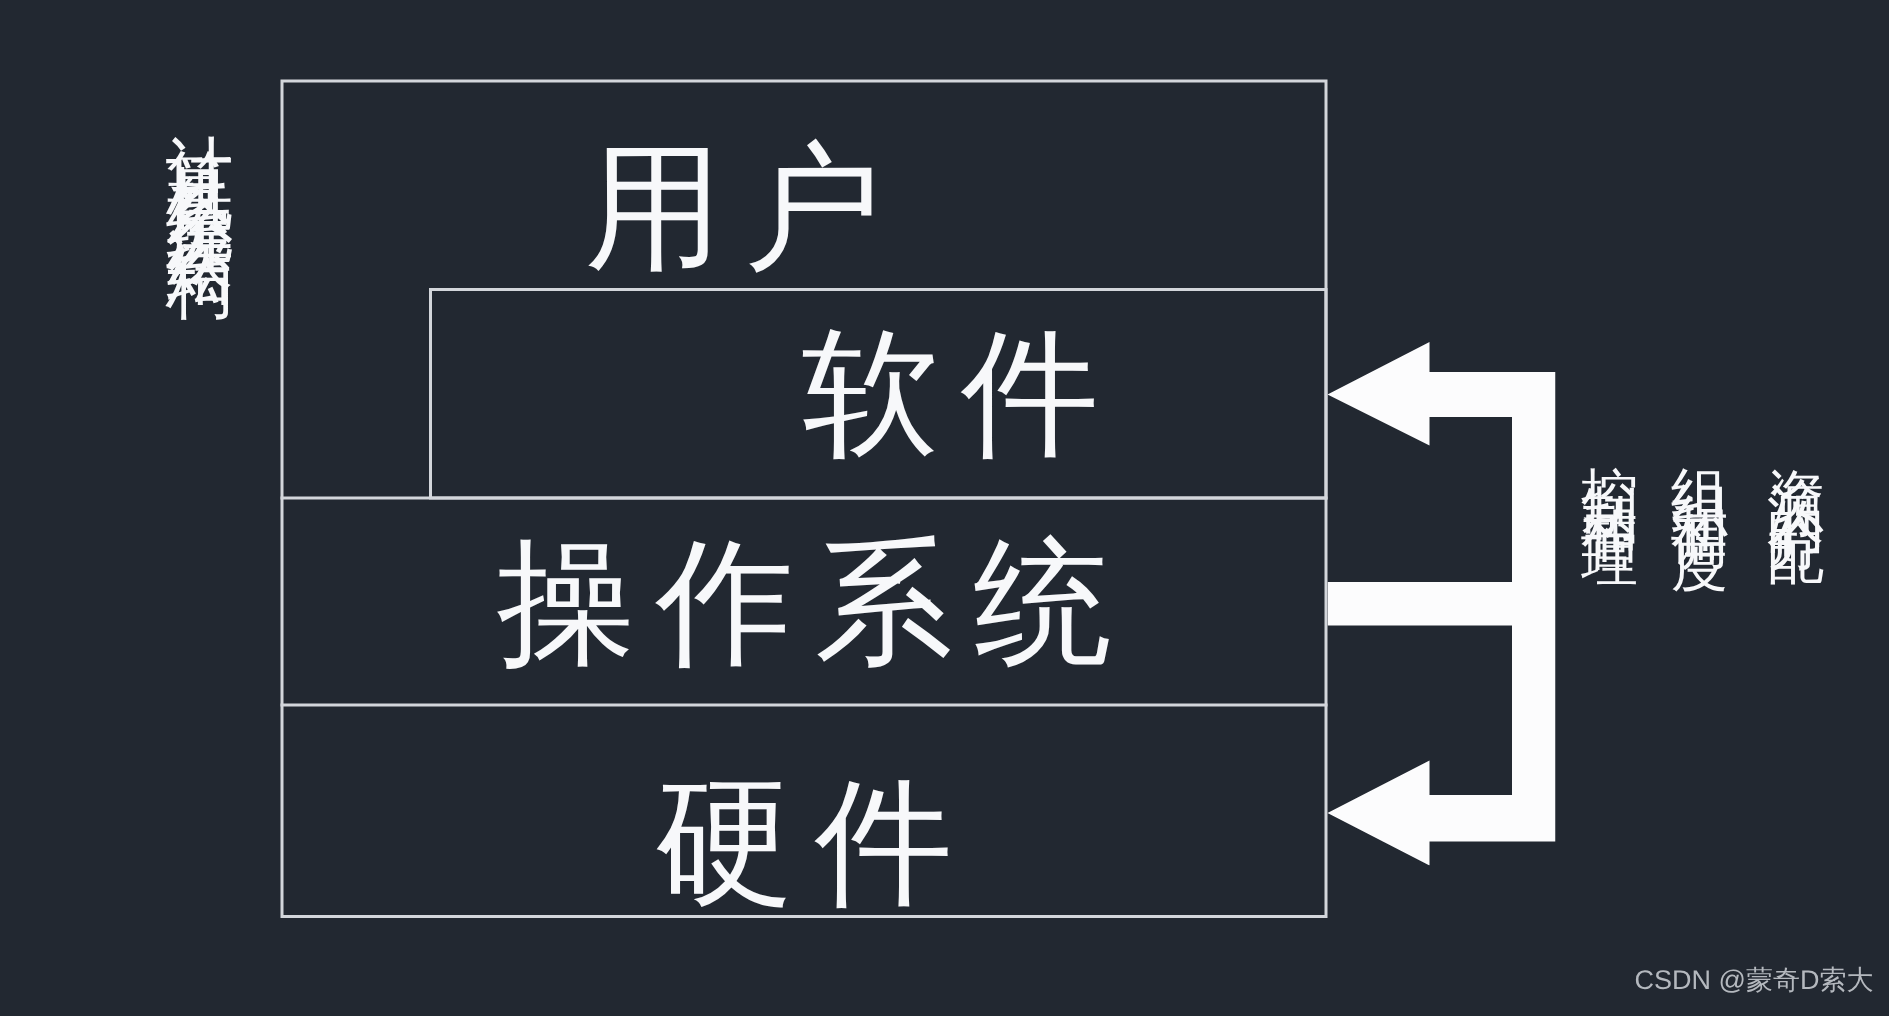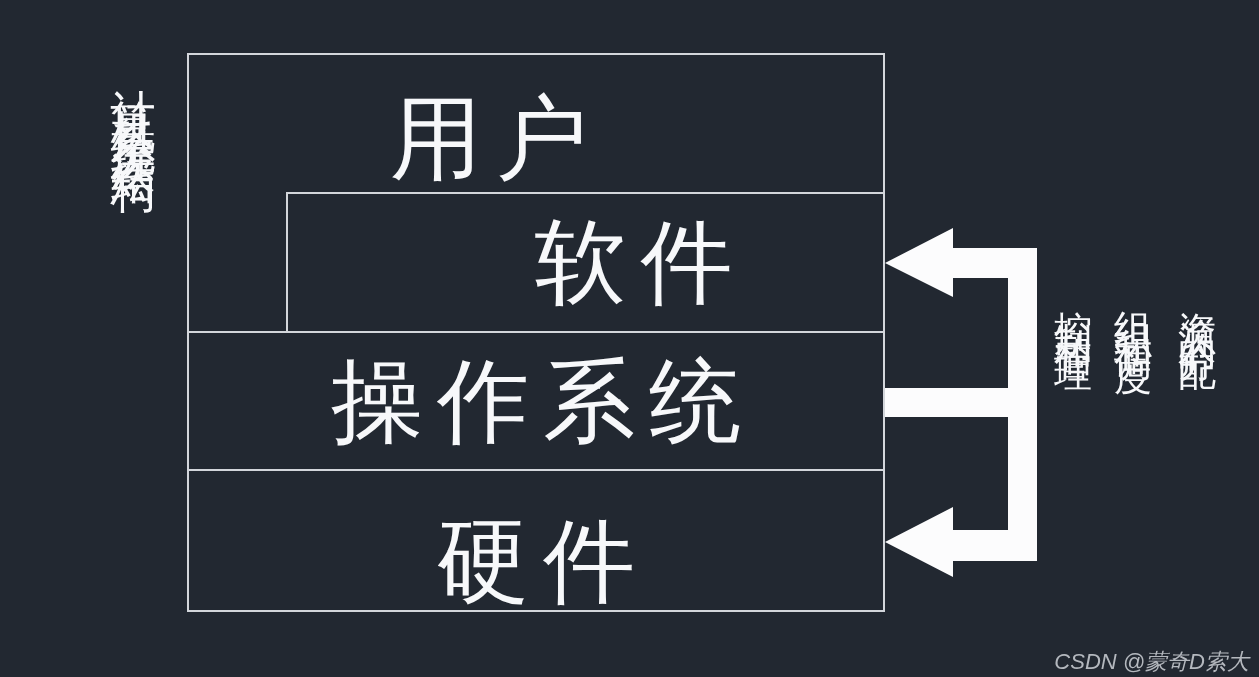--- a/index.html
+++ b/index.html
@@ -85,25 +85,24 @@
     line-height: 44px;
     color: var(--text);
   }
   .annotation-1 { left: 1051px; }
   .annotation-2 { left: 1111px; }
   .annotation-3 { left: 1175px; }
   
   .watermark {
     position: absolute;
     right: 10px;
-    bottom: 0;
+    bottom: 12px;
     font-family: "Liberation Sans", sans-serif;
-    font-size: 22px;
+    font-size: 18px;
     color: var(--watermark);
-    font-style: italic;
   }
 </style>
 </head>
 <body>
 
 <div class="canvas">
 
   <div class="vertical-title">计算机系统层次结构</div>
 
   <div class="box outer-box"></div>

